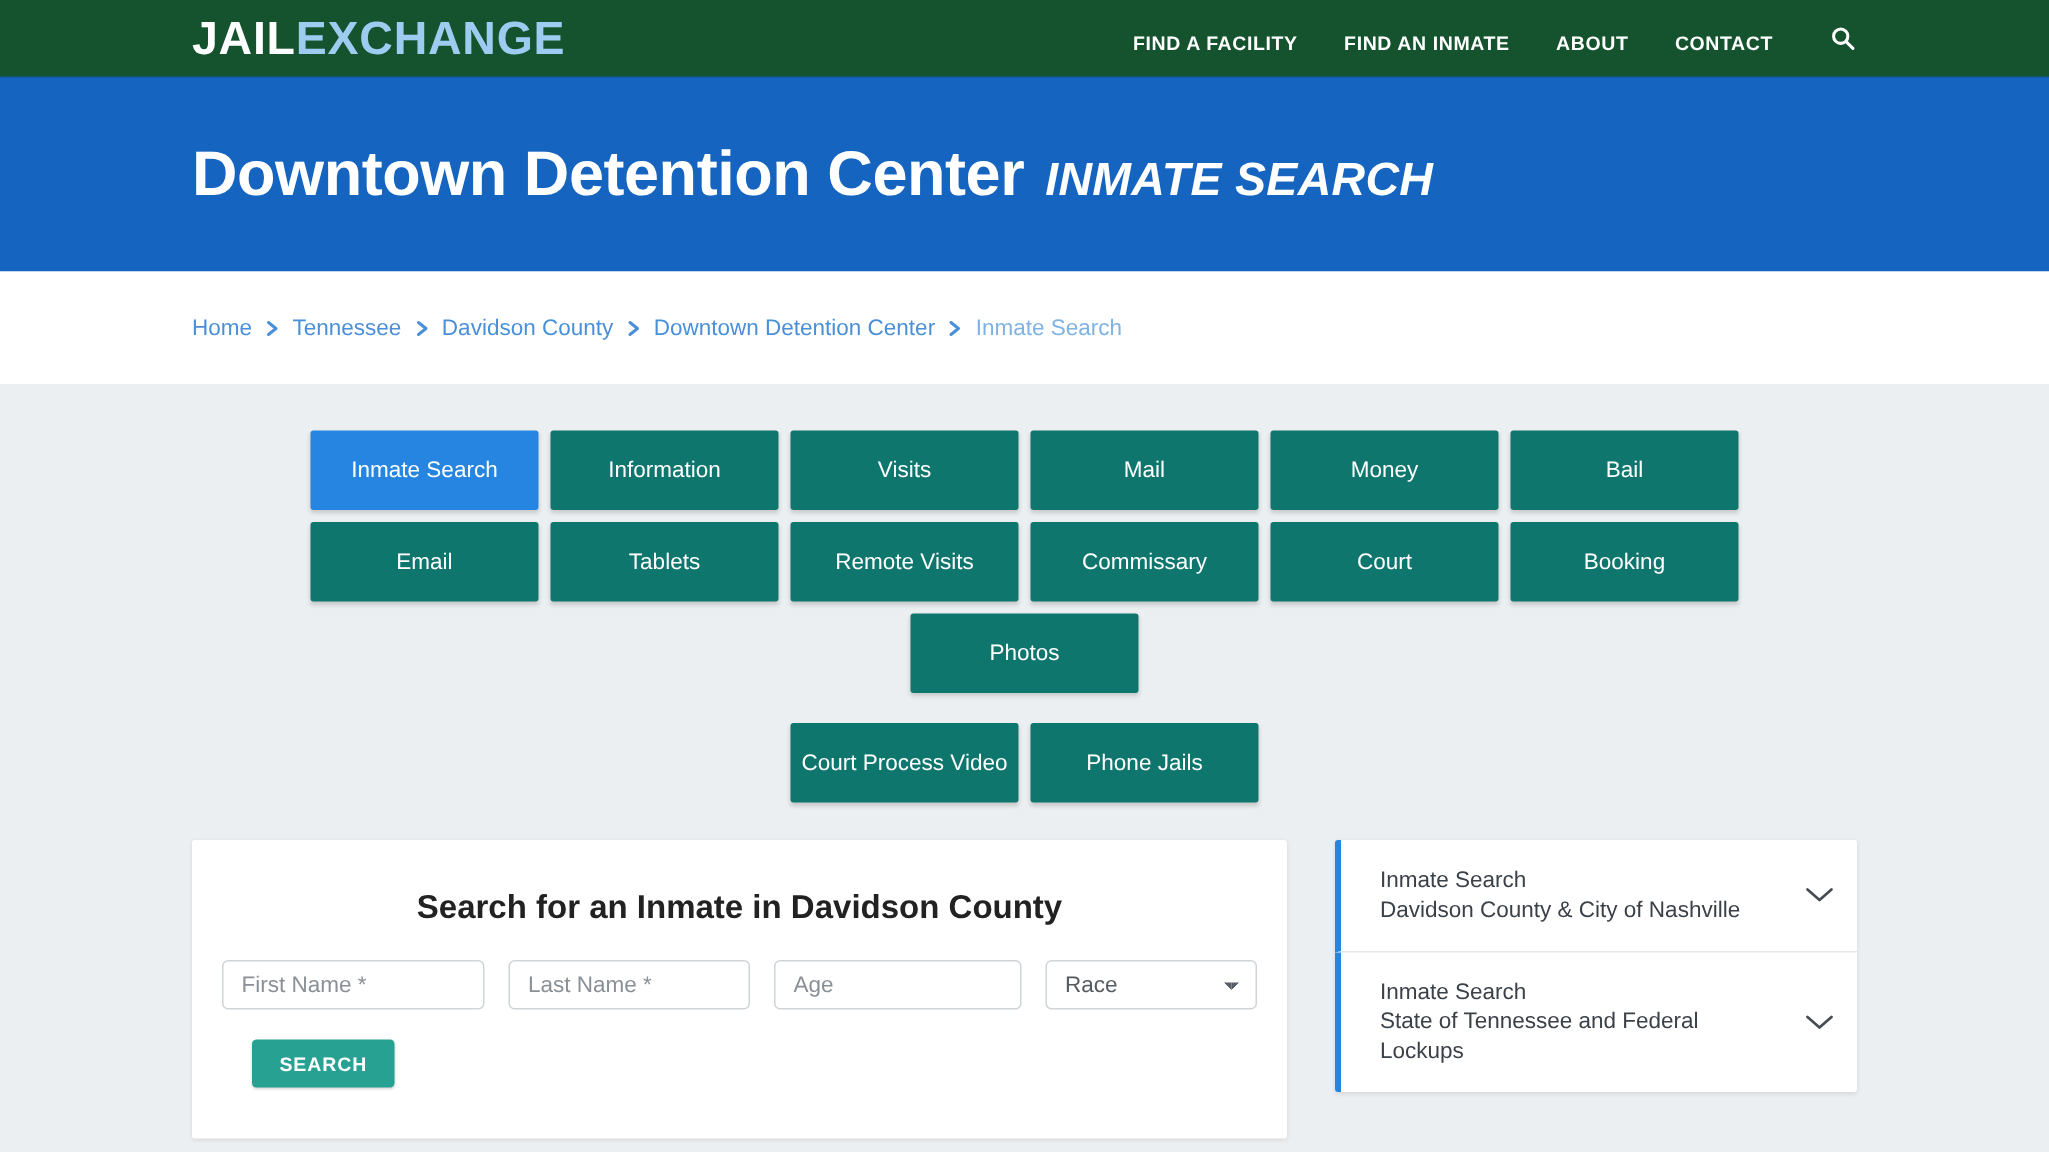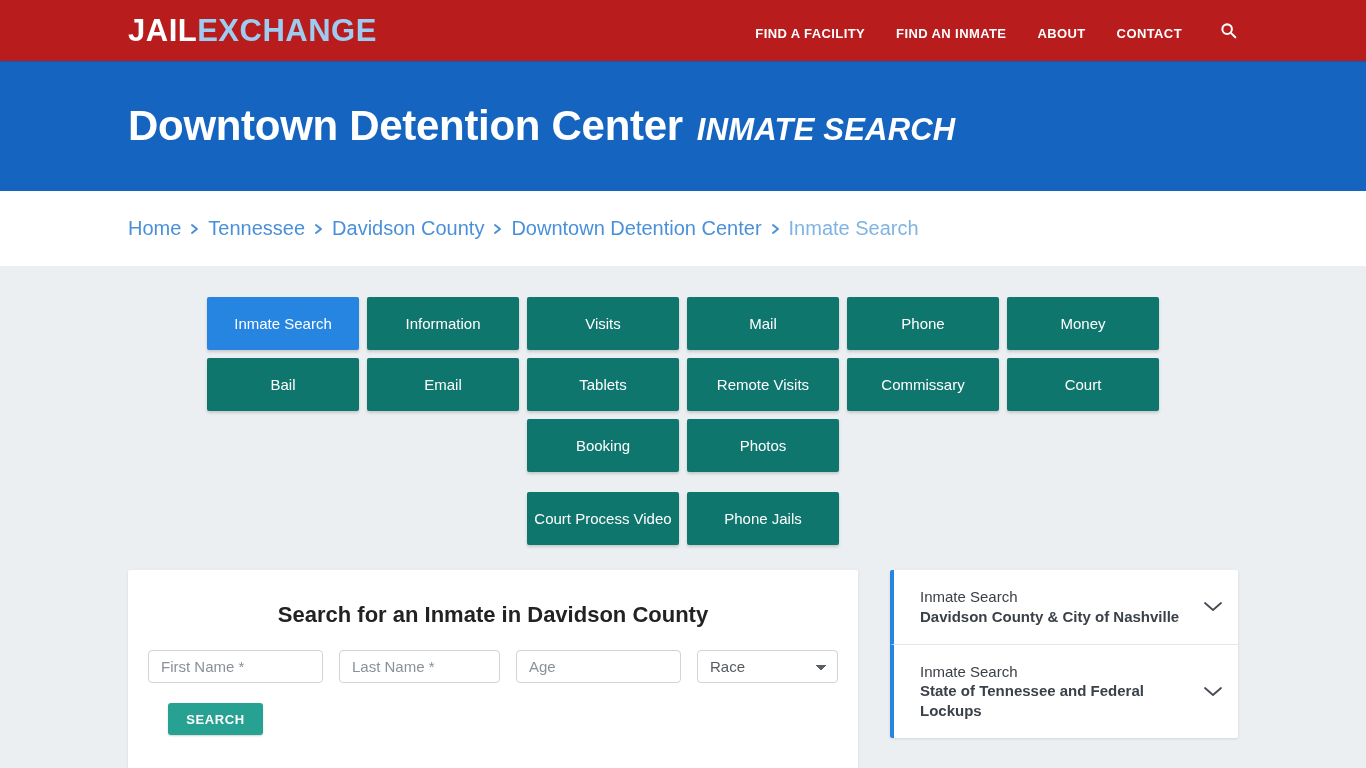--- a/index.html
+++ b/index.html
@@ -7,22 +7,22 @@
   html, body {
     margin: 0; padding: 0;
     width: 1366px; height: 768px;
     overflow: hidden;
     background: #eceff1;
     font-family: "Liberation Sans", sans-serif;
   }
 
   
   .topbar {
-    height: 62px;
-    background: #b91c1c;
+    height: 52px;
+    background: #14532d;
     border-bottom: 1px solid #115aad;
     display: flex;
     align-items: center;
     position: relative;
   }
   .logo {
     margin-left: 128px;
     font-size: 31px;
     font-weight: bold;
     letter-spacing: 0.5px;
@@ -86,21 +86,21 @@
   .crumbbar {
     background: #ffffff;
     height: 75px;
     display: flex;
     align-items: center;
   }
   .crumbs {
     margin-left: 128px;
     display: flex;
     align-items: center;
-    font-size: 20px;
+    font-size: 15px;
   }
   .crumbs a {
     color: #4a90d9;
     text-decoration: none;
     white-space: nowrap;
   }
   .crumbs .current { color: #7fb3e3; white-space: nowrap; }
   .crumbs .sep {
     margin: 0 9px;
     color: #4a90d9;
@@ -245,21 +245,21 @@
     min-height: 70px;
   }
   .acc-item:last-child { border-bottom: none; }
   .acc-text {
     flex: 1;
     font-size: 15px;
     color: #3b4148;
     line-height: 1.32;
   }
   .acc-line1 { font-weight: normal; }
-  .acc-line2 { font-weight: bold; }
+  .acc-line2 { font-weight: normal; }
   .chev {
     width: 22px; height: 22px;
     margin-left: 10px;
     flex: 0 0 auto;
     display: flex;
     align-items: center;
     justify-content: center;
   }
   .chev svg { display: block; }
 </style>
@@ -322,21 +322,20 @@
 </div>
 
 <div class="content">
   <div class="wrap">
 
     <div class="tabgrid">
       <div class="tabbtn active">Inmate Search</div>
       <div class="tabbtn">Information</div>
       <div class="tabbtn">Visits</div>
       <div class="tabbtn">Mail</div>
-      <div class="tabbtn">Phone</div>
       <div class="tabbtn">Money</div>
       <div class="tabbtn">Bail</div>
 
       <div class="tabbtn">Email</div>
       <div class="tabbtn">Tablets</div>
       <div class="tabbtn">Remote Visits</div>
       <div class="tabbtn">Commissary</div>
       <div class="tabbtn">Court</div>
       <div class="tabbtn">Booking</div>
       <div class="tabbtn">Photos</div>

